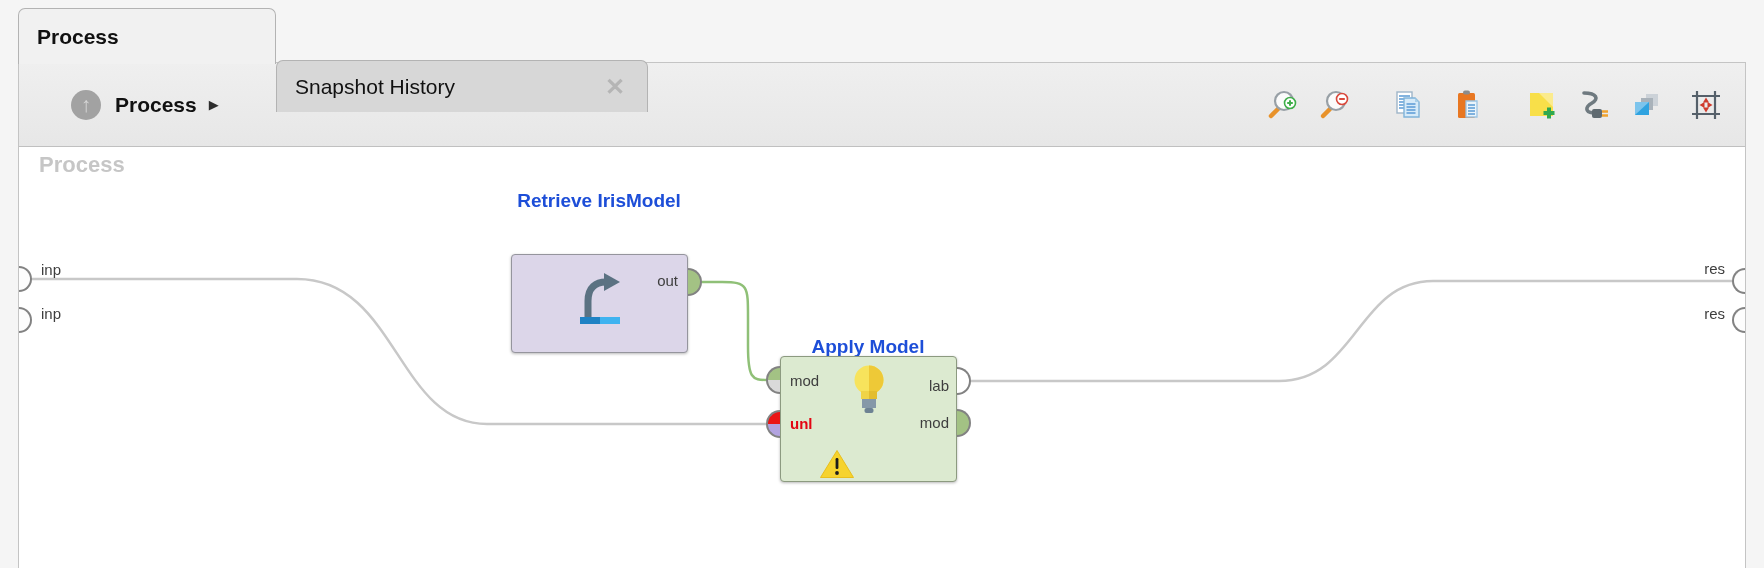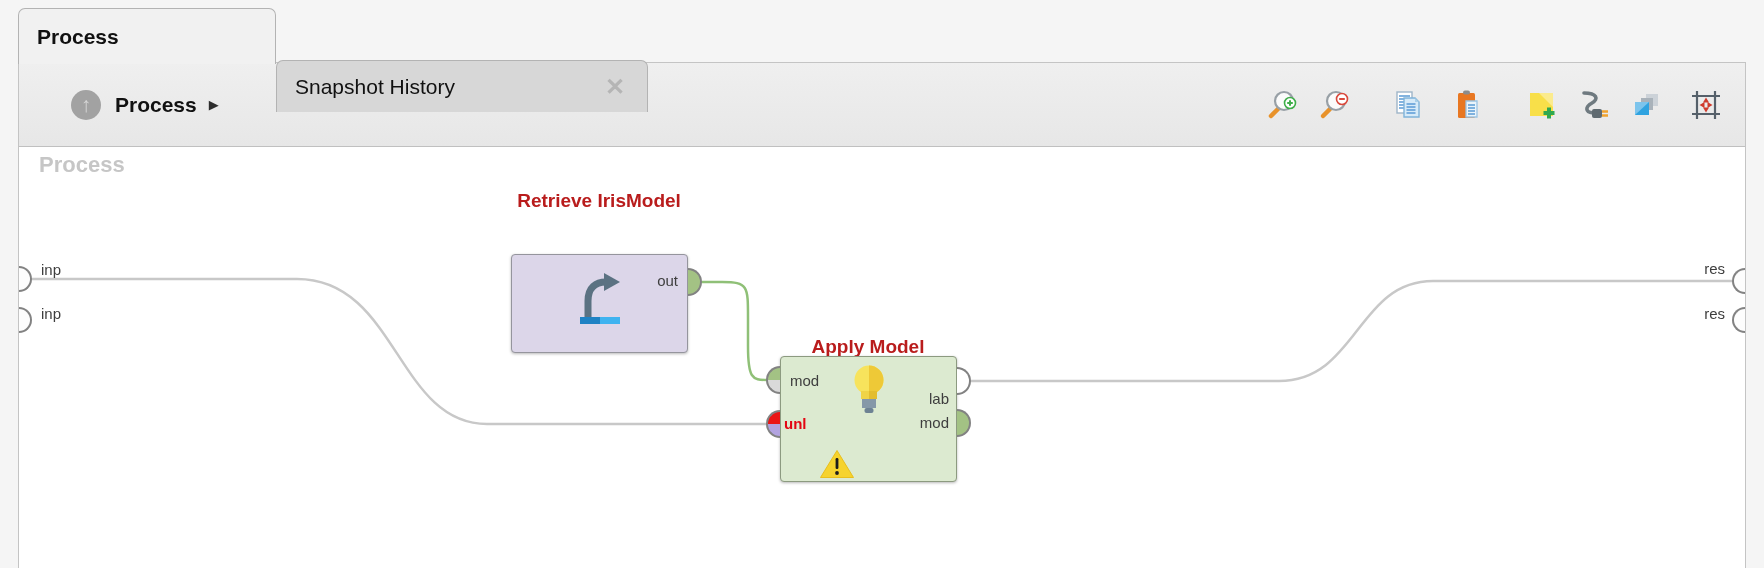--- a/index.html
+++ b/index.html
@@ -81,21 +81,21 @@
   .op-retrieve {
     left:492px; top:106px; width:177px; height:99px;
     background:#dcd6e9; border:1px solid #95959d;padding-left:21px;
   }
   .op-apply {
     left:761px; top:208px; width:177px; height:126px;
     background:#dcead0; border:1px solid #8c9a80;
   }
   .op-title {
     position:absolute; width:260px; text-align:center;
-    font-size:19px; font-weight:bold; color:#b91c1c;
+    font-size:19px; font-weight:bold; color:#1d4ed8;
   }
   .title-retrieve { left:450px; top:42px; }
   .title-apply    { left:719px; top:188px; }
 
   .port {
     position:absolute; width:14px; height:28px;
     border:2px solid #828282; background:#fdfdfd;
   }
   .port.right-bulge { border-radius:0 14px 14px 0; border-left:none; }
   .port.left-bulge  { border-radius:14px 0 0 14px; border-right:none; }
@@ -235,22 +235,22 @@
         <rect x="14.5" y="44" width="9" height="5" rx="2" fill="#6d8293"></rect>
       </svg>
 
       <svg class="op-icon" style="left:38px; top:92px;" width="36" height="30" viewBox="0 0 36 30">
         <path d="M18 1.5 L34.5 28.5 L1.5 28.5 Z" fill="#f6d32d" stroke="#e9bf1c" stroke-width="1" stroke-linejoin="round"></path>
         <rect x="16.6" y="9" width="2.8" height="11" rx="1.2" fill="#1c1c1c"></rect>
         <circle cx="18" cy="24" r="1.9" fill="#1c1c1c"></circle>
       </svg>
 
       <span class="port-label" style="left:9px; top:15px;">mod</span>
-      <span class="port-label err" style="left:3px; top:58px;text-align:right;">unl</span>
-      <span class="port-label r" style="left:114px; top:33px; width:54px;">lab</span>
+      <span class="port-label err" style="left:9px; top:58px;text-align:right;">unl</span>
+      <span class="port-label r" style="left:114px; top:20px; width:54px;">lab</span>
       <span class="port-label r" style="left:104px; top:57px; width:64px;">mod</span>
     </div>
 
     <div class="port left-bulge" style="left:747px; top:218px; background:linear-gradient(to bottom,#a3c284 0 50%,#d9d9d9 50% 100%);"></div>
     <div class="port left-bulge" style="left:747px; top:262px; background:linear-gradient(to bottom,#ea1616 0 50%,#b2a3e0 50% 100%);"></div>
     <div class="port right-bulge" style="left:938px; top:219px; background:#ffffff;"></div>
     <div class="port right-bulge" style="left: 938px; top: 261px; background: rgb(163, 194, 132);"></div>
 
   </div>
 </div>

